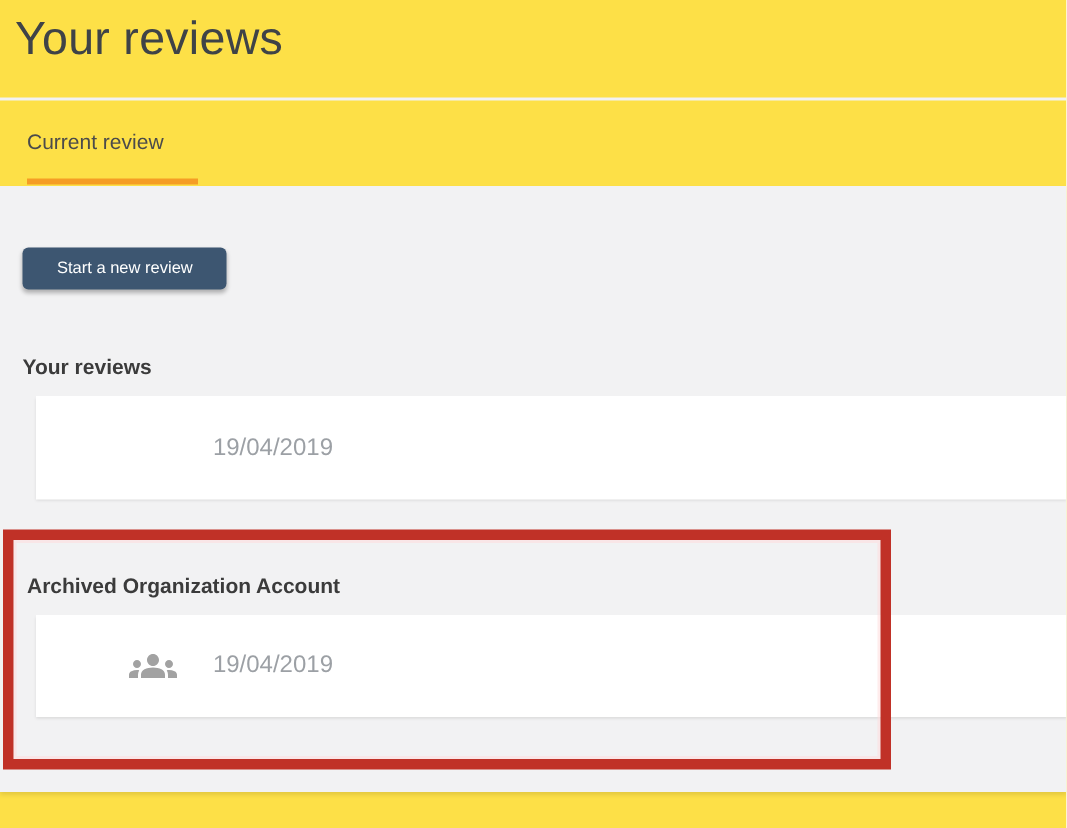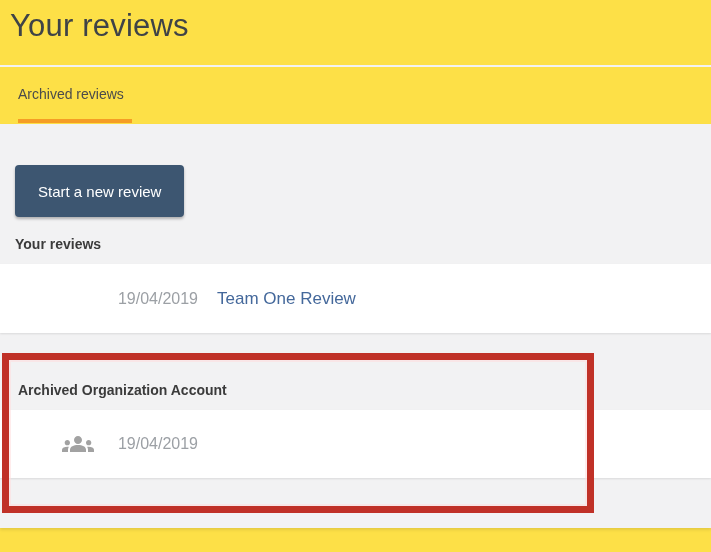--- a/index.html
+++ b/index.html
@@ -17,31 +17,31 @@
   .tab{position:absolute;top:86px;font-size:14px;cursor:pointer;white-space:nowrap;}
   .tab.current{left:18px;color:#4b4b4b;}
   .tab.archived{left:150px;color:#4b6d9d;}
   .tab-underline{position:absolute;left:18px;top:119px;width:114px;height:4px;background:#f59d25;}
   
   .content-panel{
     position:absolute;left:0;top:124px;width:100%;height:404px;
     background:#f2f2f3;box-shadow:0 2px 3px rgba(0,0,0,0.10);
   }
   .start-btn{
-    position:absolute;left:15px;top:41px;height:52px;padding:0 23px;
-    background:#3d5671;color:#ffffff;font-size:15px;border:none;border-radius:4px;
+    position:absolute;left:15px;top:41px;height:28px;padding:0 23px;
+    background:#3d5671;color:#ffffff;font-size:11px;border:none;border-radius:4px;
     font-family:inherit;cursor:pointer;box-shadow:0 2px 3px rgba(0,0,0,0.28);
   }
   .section-heading{
     position:absolute;left:15px;font-size:14px;font-weight:bold;color:#3b3b3b;white-space:nowrap;
   }
   .section-heading.first{top:112px;}
   .section-heading.second{left:18px;top:258px;}
   .review-card{
-    position:absolute;left:0;right:0;background:#ffffff;
+    position:absolute;left:24px;right:0;background:#ffffff;
     box-shadow:0 1px 2px rgba(0,0,0,0.10);cursor:pointer;
   }
   .review-card.first{top:140px;height:69px;}
   .review-card.second{top:286px;height:68px;}
   .review-card .group-icon{
     position:absolute;left:62px;top:50%;transform:translateY(-50%);
     width:32px;height:24px;display:flex;align-items:center;
   }
   .review-card .review-date{
     position:absolute;left:40px;width:158px;text-align:right;
@@ -61,32 +61,31 @@
 </style>
 </head>
 <body>
 
 <div class="screen">
 
   <h1 class="page-title">Your reviews</h1>
 
   <div class="top-divider"></div>
 
-  <div class="tab current">Archived reviews</div>
+  <div class="tab current">Current review</div>
   <div class="tab-underline"></div>
 
   <div class="content-panel">
 
     <button class="start-btn">Start a new review</button>
 
     <div class="section-heading first">Your reviews</div>
 
     <div class="review-card first">
       <span class="review-date">19/04/2019</span>
-      <a class="review-link">Team One Review</a>
     </div>
 
     <div class="section-heading second">Archived Organization Account</div>
 
     <div class="review-card second">
       <span class="group-icon">
         <svg viewBox="0 0 24 24" width="32" height="32" aria-hidden="true">
           <path fill="#a2a2a2" d="M12 12.75c1.63 0 3.07.39 4.24.9 1.08.48 1.76 1.56 1.76 2.73V18H6v-1.61c0-1.18.68-2.26 1.76-2.73 1.17-.52 2.61-.91 4.24-.91zM4 13c1.1 0 2-.9 2-2s-.9-2-2-2-2 .9-2 2 .9 2 2 2zm1.13 1.1c-.37-.06-.74-.1-1.13-.1-.99 0-1.93.21-2.78.58C.48 14.9 0 15.62 0 16.43V18h4.5v-1.61c0-.83.23-1.61.63-2.29zM20 13c1.1 0 2-.9 2-2s-.9-2-2-2-2 .9-2 2 .9 2 2 2zm4 3.43c0-.81-.48-1.53-1.22-1.85-.85-.37-1.79-.58-2.78-.58-.39 0-.76.04-1.13.1.4.68.63 1.46.63 2.29V18H24v-1.57zM12 6c1.66 0 3 1.34 3 3s-1.34 3-3 3-3-1.34-3-3 1.34-3 3-3z"></path>
         </svg>
       </span>

